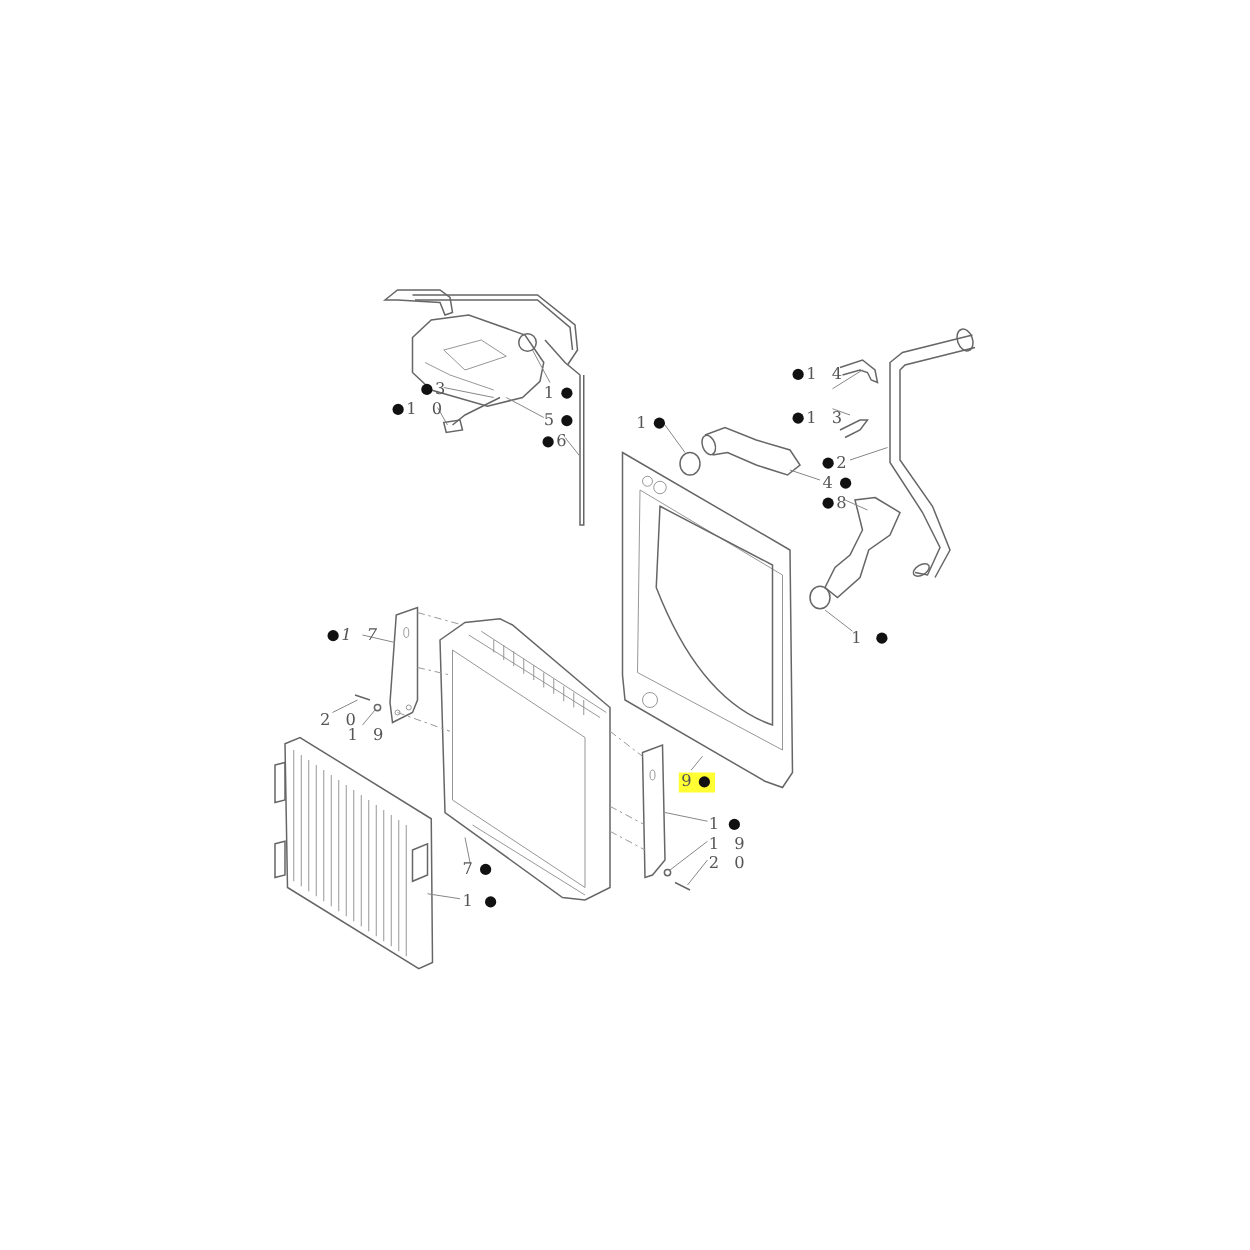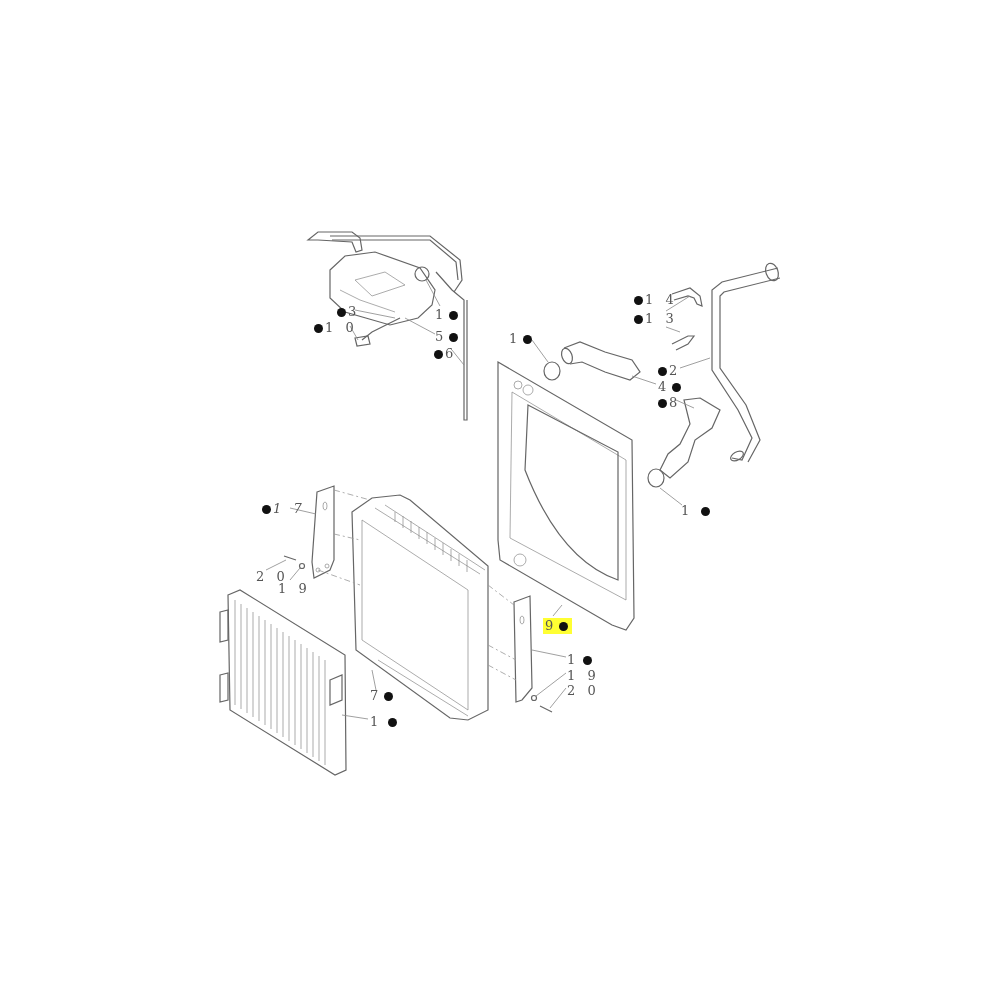--- a/index.html
+++ b/index.html
@@ -178,21 +178,21 @@
 </div>
 <div class="lbl" style="left:432px;top:347px;">
   <span class="dot"></span><span>6</span>
 </div>
 <div class="lbl" style="left:509px;top:332px;">
   <span>1</span><span class="dot"></span>
 </div>
 <div class="lbl" style="left:632px;top:293px;">
   <span class="dot"></span><span>1 4</span>
 </div>
-<div class="lbl" style="left:632px;top:312px;">
+<div class="lbl" style="left:632px;top:328px;">
   <span class="dot"></span><span>1 3</span>
 </div>
 <div class="lbl" style="left:656px;top:364px;">
   <span class="dot"></span><span>2</span>
 </div>
 <div class="lbl" style="left:658px;top:380px;">
   <span>4</span><span class="dot"></span>
 </div>
 <div class="lbl" style="left:656px;top:396px;">
   <span class="dot"></span><span>8</span>

